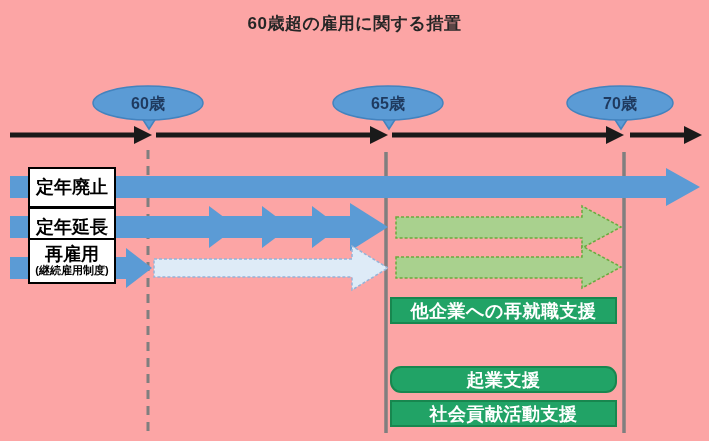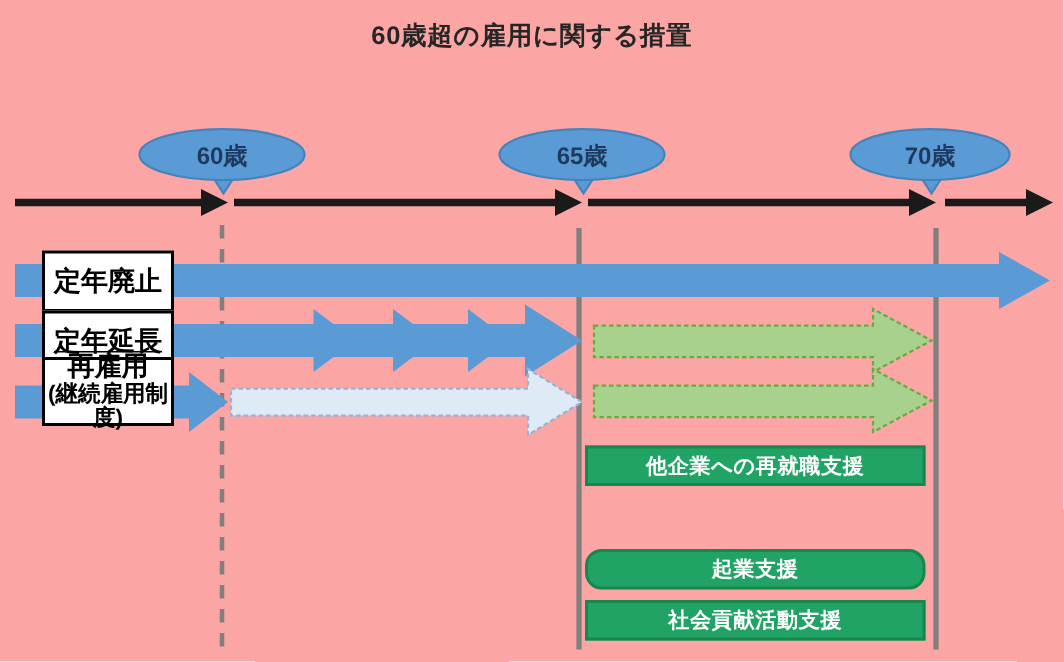--- a/index.html
+++ b/index.html
@@ -15,26 +15,26 @@
   .age-text{
     font-family:"Liberation Sans","DejaVu Sans",sans-serif;
     font-size:16px;font-weight:bold;fill:#1F3A5F;text-anchor:middle;
   }
   .row-label{
     position:absolute;left:28px;width:88px;background:#ffffff;
     border:2px solid #000000;display:flex;flex-direction:column;
     align-items:center;justify-content:center;text-align:center;
     font-weight:bold;font-size:18px;color:#000;line-height:1.05;box-sizing:border-box;
   }
-  .row-label .sub{font-size:15px;font-weight:bold;color:#000;margin-top:1px;}
+  .row-label .sub{font-size:11px;font-weight:bold;color:#000;margin-top:1px;}
   .support-box{
     position:absolute;left:390px;width:227px;height:27px;box-sizing:border-box;
     background:#21A366;border:2px solid #17874F;color:#ffffff;
     display:flex;align-items:center;justify-content:center;
-    font-size:14px;font-weight:bold;letter-spacing:.5px;
+    font-size:18px;font-weight:bold;letter-spacing:.5px;
   }
 </style>
 </head>
 <body>
 
 <div class="canvas">
 
   <div class="title">60歳超の雇用に関する措置</div>
 
   <svg class="diagram" viewBox="0 0 709 441">
@@ -88,21 +88,21 @@
     </g>
 
     <polygon points="154,259 352,259 352,246 388,268 352,290 352,277 154,277" fill="#DEEBF7" stroke="#95B3D7" stroke-width="1.5" stroke-dasharray="3 2"></polygon>
 
     <polygon points="396,257 582,257 582,246 621,267 582,288 582,278 396,278" fill="#A9D18E" stroke="#6AAA3F" stroke-width="1.5" stroke-dasharray="3 2"></polygon>
   </svg>
 
   <div class="row-label" style="top:167px;height:41px;">
     <span>定年廃止</span>
   </div>
-  <div class="row-label" style="top:207px;height:41px;text-decoration:underline;">
+  <div class="row-label" style="top:207px;height:41px;">
     <span>定年延長</span>
   </div>
   <div class="row-label" style="top:238px;height:46px;">
     <span>再雇用</span>
     <span class="sub">(継続雇用制度)</span>
   </div>
 
   <div class="support-box" style="top:297px;">
     <span>他企業への再就職支援</span>
   </div>

